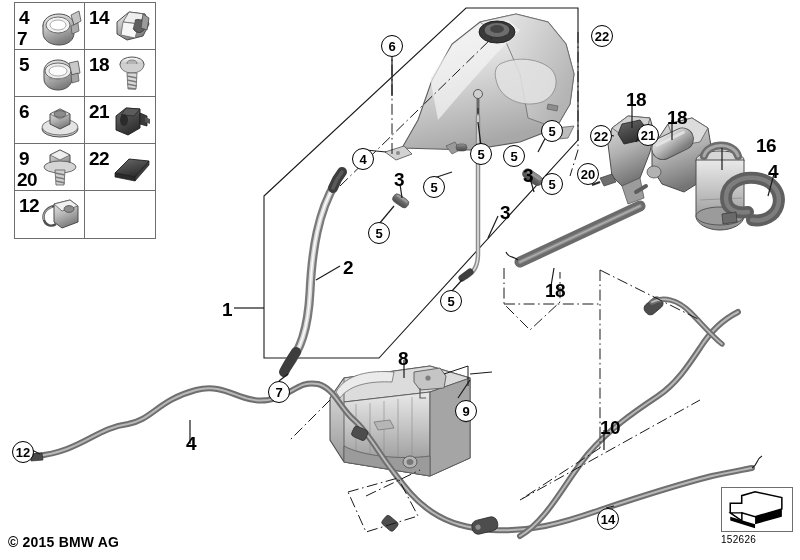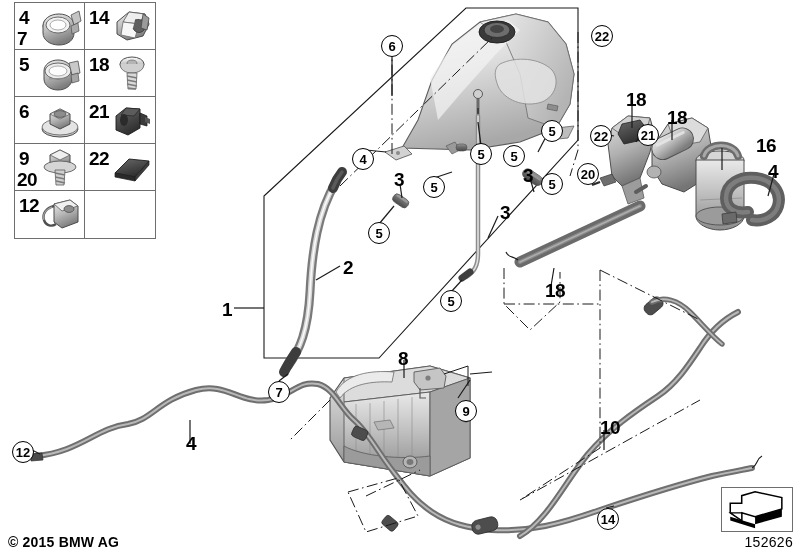--- a/index.html
+++ b/index.html
@@ -29,22 +29,22 @@
        display:flex;align-items:center;justify-content:center;
        box-sizing:border-box;line-height:1;}
   .plain{position:absolute;font-size:19px;font-weight:bold;line-height:1;
          letter-spacing:-.5px;}
 
   
   #copyright{position:absolute;left:8px;top:534px;font-size:14px;font-weight:bold;
              letter-spacing:.2px;}
   #dwgbox{position:absolute;left:721px;top:487px;width:72px;height:45px;
           border:1px solid #6e6e6e;background:#fff;box-sizing:border-box;}
-  #dwgnum{position:absolute;left:721px;top:534px;width:72px;text-align:right;
-          font-size:14px;letter-spacing:.3px;}
+  #dwgnum{position:absolute;left:721px;top:534px;width:72px;text-align:left;
+          font-size:10px;letter-spacing:.3px;}
 </style>
 </head>
 <body>
 
 <div id="stage">
 
   <svg class="layer" viewBox="0 0 800 560">
     <defs>
       <linearGradient id="gTank" x1="0" y1="0" x2="0.3" y2="1">
         <stop offset="0%" stop-color="#fdfdfd"></stop>

